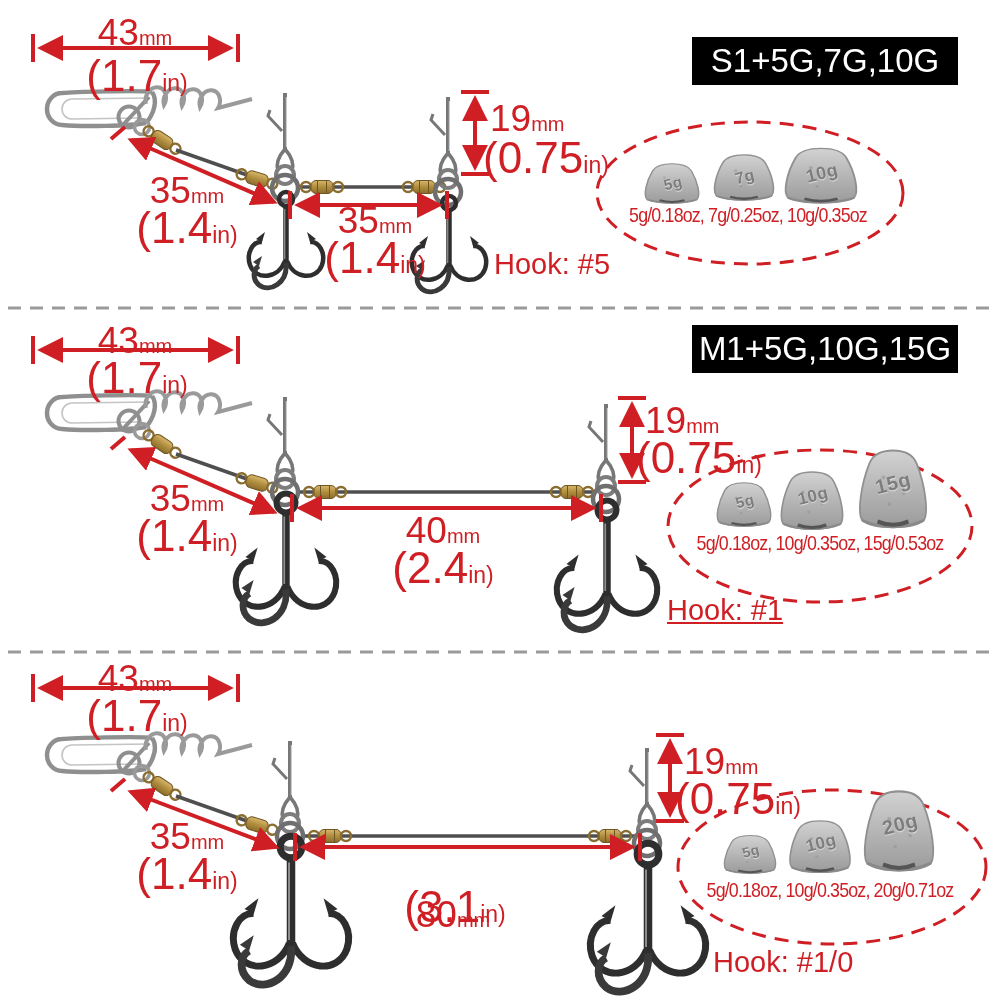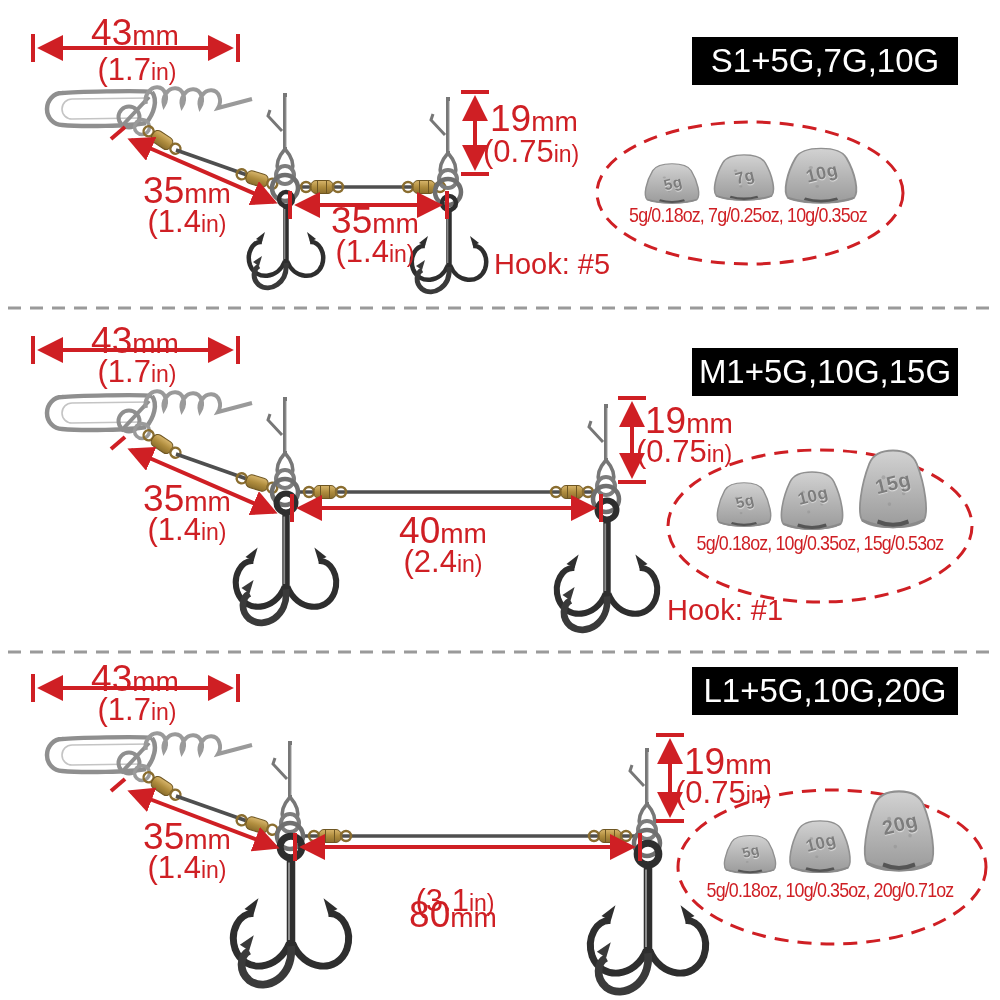--- a/index.html
+++ b/index.html
@@ -2,22 +2,22 @@
 <html><head>
 <meta charset="utf-8">
 <style>
   html,body{margin:0;padding:0;background:#ffffff;}
   .canvas{position:relative;width:1000px;height:1000px;background:#ffffff;
           font-family:"Liberation Sans",sans-serif;overflow:hidden;}
   .art{position:absolute;left:0;top:0;}
   .dim{position:absolute;color:#cf1f24;white-space:nowrap;line-height:1;transform:translateX(-50%);}
   .dim.la{transform:none;}
   .dim .n{font-size:37px;}
-  .dim .u{font-size:28px;}
-  .dim.alt .n{font-size:31px;}
+  .dim .u{font-size:20px;}
+  .dim.alt .n{font-size:44px;}
   .dim.alt .u{font-size:23px;}
   .plate{position:absolute;left:692px;width:266px;height:48px;background:#000000;color:#ffffff;
          font-size:33px;display:flex;align-items:center;justify-content:center;white-space:nowrap;}
   .hook{position:absolute;color:#cf1f24;font-size:29px;white-space:nowrap;line-height:1;}
   .caption{position:absolute;color:#cf1f24;font-size:21px;letter-spacing:-1px;white-space:nowrap;
            line-height:1;transform:translateX(-50%) scaleX(.85);transform-origin:center;}
   .mark{position:absolute;color:#7d7d7d;font-weight:bold;line-height:1;letter-spacing:.5px;
         transform:translate(-50%,-50%) rotate(-14deg);text-shadow:0 1px 1px rgba(255,255,255,.65);}
 </style>
 </head>
@@ -220,21 +220,21 @@
   </div>
   <div class="dim alt la" style="left:483px;top:136px;">
     <span class="n">(0.75</span><span class="u">in)</span>
   </div>
   <div class="hook" style="left:494px;top:250px;">Hook: #5</div>
   <div class="caption" style="left:748px;top:204px;">5g/0.18oz, 7g/0.25oz, 10g/0.35oz</div>
   <span class="mark" style="left:673px;top:183px;font-size:15px;">5g</span>
   <span class="mark" style="left:745px;top:177px;font-size:16px;">7g</span>
   <span class="mark" style="left:822px;top:173px;font-size:18px;">10g</span>
 
-  <div class="plate" style="top:325px;margin-top:23px;">
+  <div class="plate" style="top:325px;">
     <span>M1+5G,10G,15G</span>
   </div>
   <div class="dim" style="left:135px;top:322px;">
     <span class="n">43</span><span class="u">mm</span>
   </div>
   <div class="dim alt" style="left:137px;top:356px;">
     <span class="n">(1.7</span><span class="u">in)</span>
   </div>
   <div class="dim" style="left:187px;top:480px;">
     <span class="n">35</span><span class="u">mm</span>
@@ -247,29 +247,26 @@
   </div>
   <div class="dim alt" style="left:443px;top:546px;">
     <span class="n">(2.4</span><span class="u">in)</span>
   </div>
   <div class="dim la" style="left:645px;top:402px;">
     <span class="n">19</span><span class="u">mm</span>
   </div>
   <div class="dim alt la" style="left:636px;top:436px;">
     <span class="n">(0.75</span><span class="u">in)</span>
   </div>
-  <div class="hook" style="left:667px;top:596px;">Hook: #1</div>
+  <div class="hook" style="left:667px;top:596px;text-decoration:underline;">Hook: #1</div>
   <div class="caption" style="left:820px;top:532px;">5g/0.18oz, 10g/0.35oz, 15g/0.53oz</div>
   <span class="mark" style="left:745px;top:501px;font-size:15px;">5g</span>
   <span class="mark" style="left:813px;top:496px;font-size:17px;">10g</span>
   <span class="mark" style="left:893px;top:483px;font-size:20px;">15g</span>
 
-  <div class="plate" style="top:667px;">
-    <span>L1+5G,10G,20G</span>
-  </div>
   <div class="dim" style="left:135px;top:660px;">
     <span class="n">43</span><span class="u">mm</span>
   </div>
   <div class="dim alt" style="left:137px;top:694px;">
     <span class="n">(1.7</span><span class="u">in)</span>
   </div>
   <div class="dim" style="left:187px;top:818px;">
     <span class="n">35</span><span class="u">mm</span>
   </div>
   <div class="dim alt" style="left:187px;top:852px;">
@@ -280,18 +277,19 @@
   </div>
   <div class="dim alt" style="left:455px;top:885px;text-align:right;">
     <span class="n">(3.1</span><span class="u">in)</span>
   </div>
   <div class="dim la" style="left:684px;top:743px;">
     <span class="n">19</span><span class="u">mm</span>
   </div>
   <div class="dim alt la" style="left:675px;top:777px;">
     <span class="n">(0.75</span><span class="u">in)</span>
   </div>
+  <div class="hook" style="left:713px;top:948px;">Hook: #1/0</div>
   <div class="caption" style="left:830px;top:879px;">5g/0.18oz, 10g/0.35oz, 20g/0.71oz</div>
   <span class="mark" style="left:751px;top:851px;font-size:14px;">5g</span>
   <span class="mark" style="left:821px;top:843px;font-size:17px;">10g</span>
   <span class="mark" style="left:900px;top:824px;font-size:20px;">20g</span>
 
 </div>
 
 </body></html>

